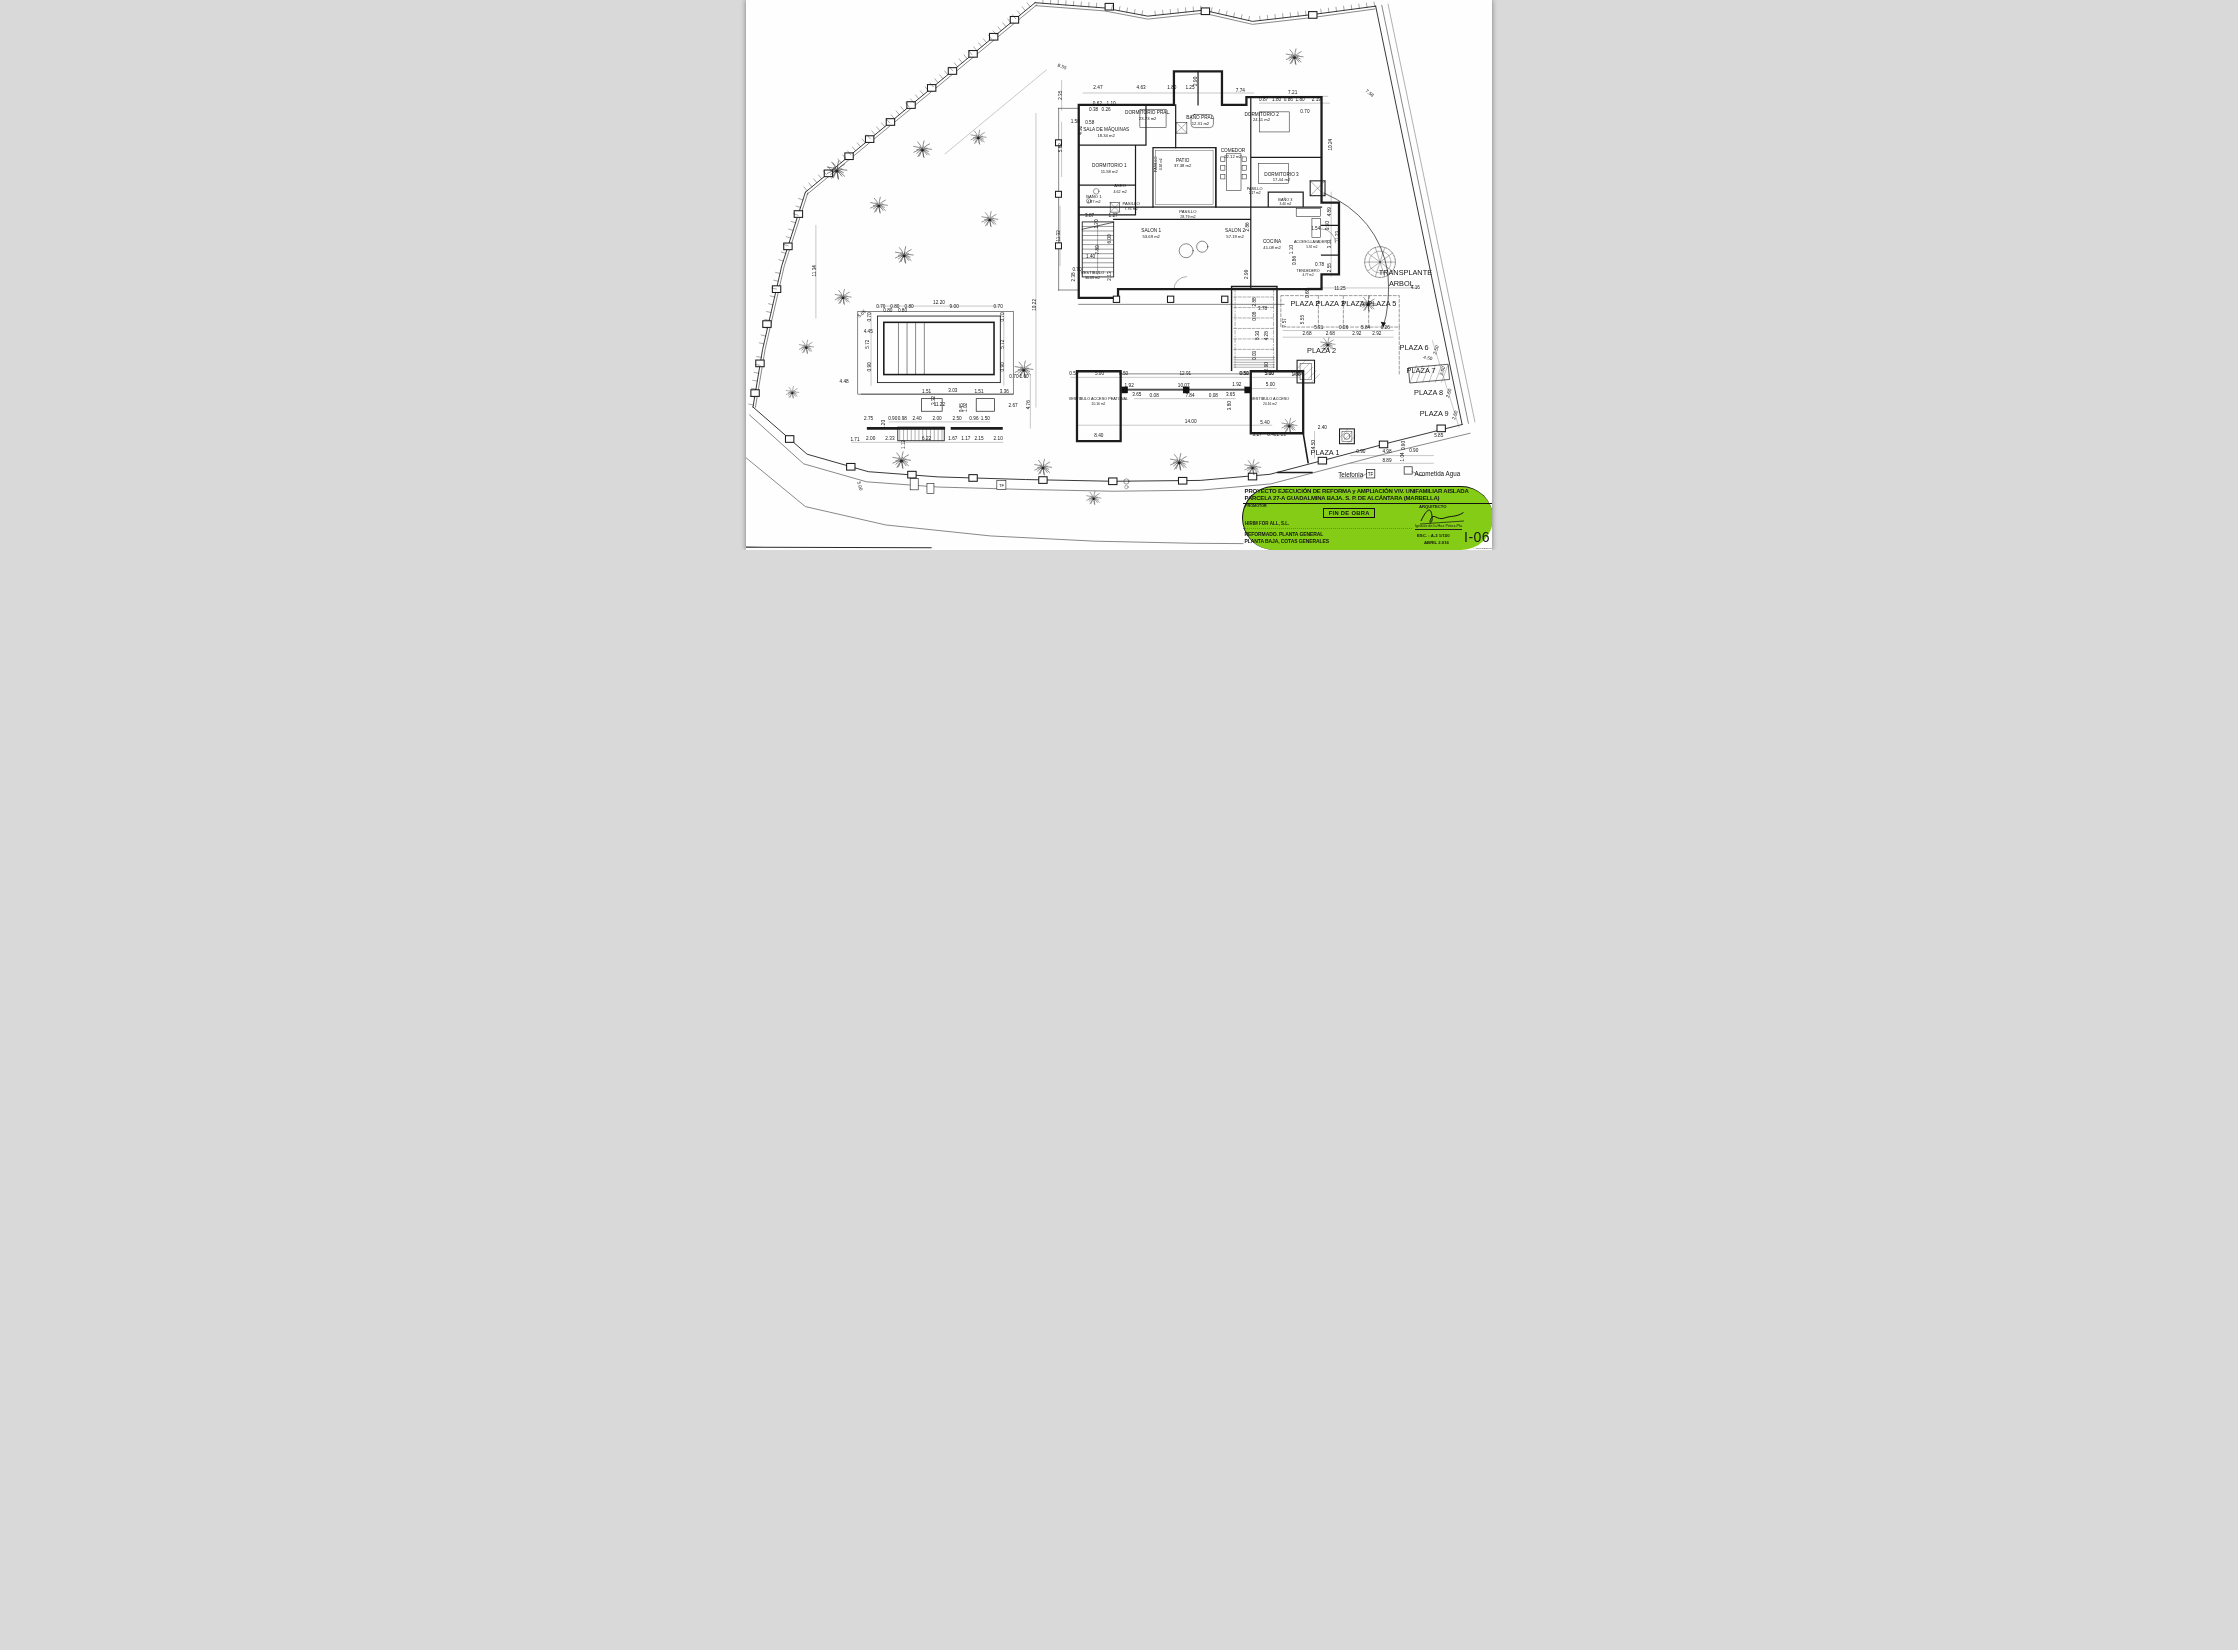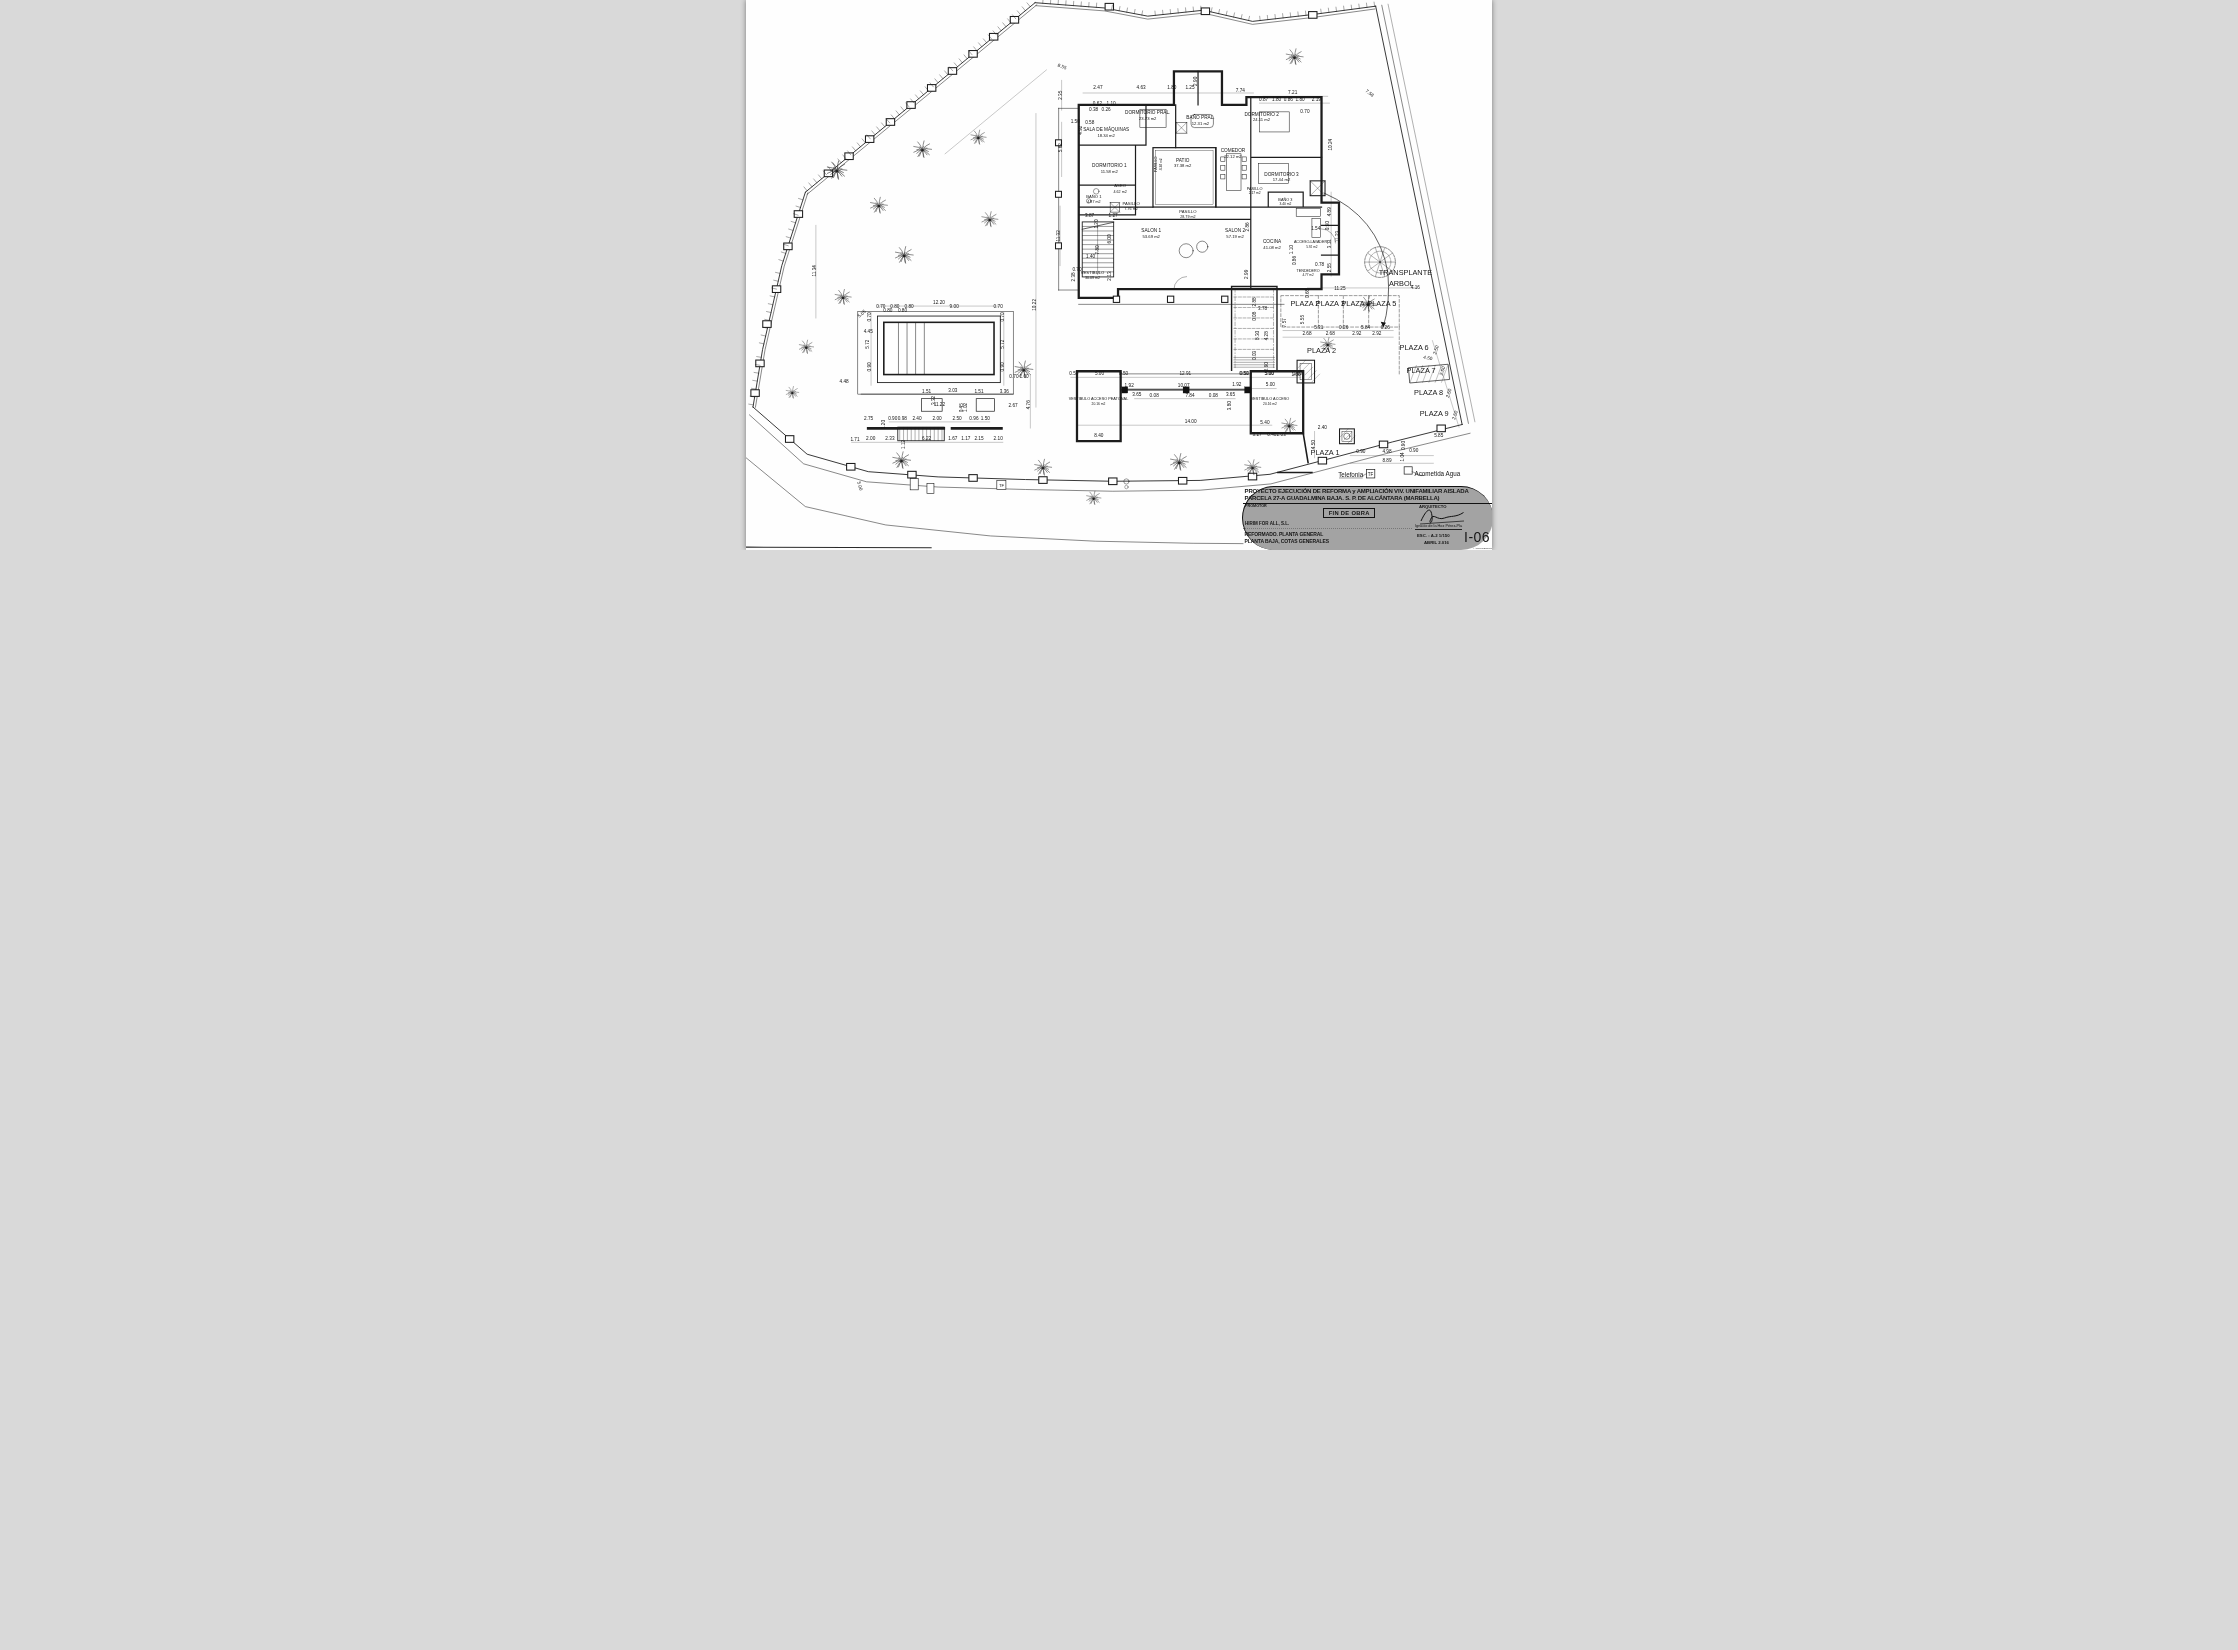--- a/index.html
+++ b/index.html
@@ -7,21 +7,21 @@
     position:relative;width:746px;height:550px;margin:0 auto;
     background:#fefefe;overflow:hidden;
     font-family:"Liberation Sans",sans-serif;color:#151515;
     box-shadow:0 0 5.2px rgba(0,0,0,.45);
   }
   .sheet svg.plan{position:absolute;left:0;top:0;width:100%;height:100%;}
 
   
   .titleblock{
     position:absolute;left:496px;top:486px;width:251px;height:64px;
-    background:#a3a3a3;border-left:1px solid #111;border-top:1.6px solid #111;
+    background:#84cc16;border-left:1px solid #111;border-top:1.6px solid #111;
     box-sizing:border-box;
     border-radius:32px;
   }
   .tb-title{
     border-bottom:1.6px solid #111;padding:0.5px 1.6px 1px 1.6px;
     font-weight:bold;font-size:6px;line-height:1.2;letter-spacing:-0.2px;white-space:nowrap;
   }
   .titleblock span,.titleblock .stamp{position:absolute;white-space:nowrap;}
   .promotor-label{left:2.1px;top:17px;font-size:3.7px;font-weight:bold;}
   .arq-label{left:176px;top:17.3px;font-size:4.2px;font-weight:bold;}

